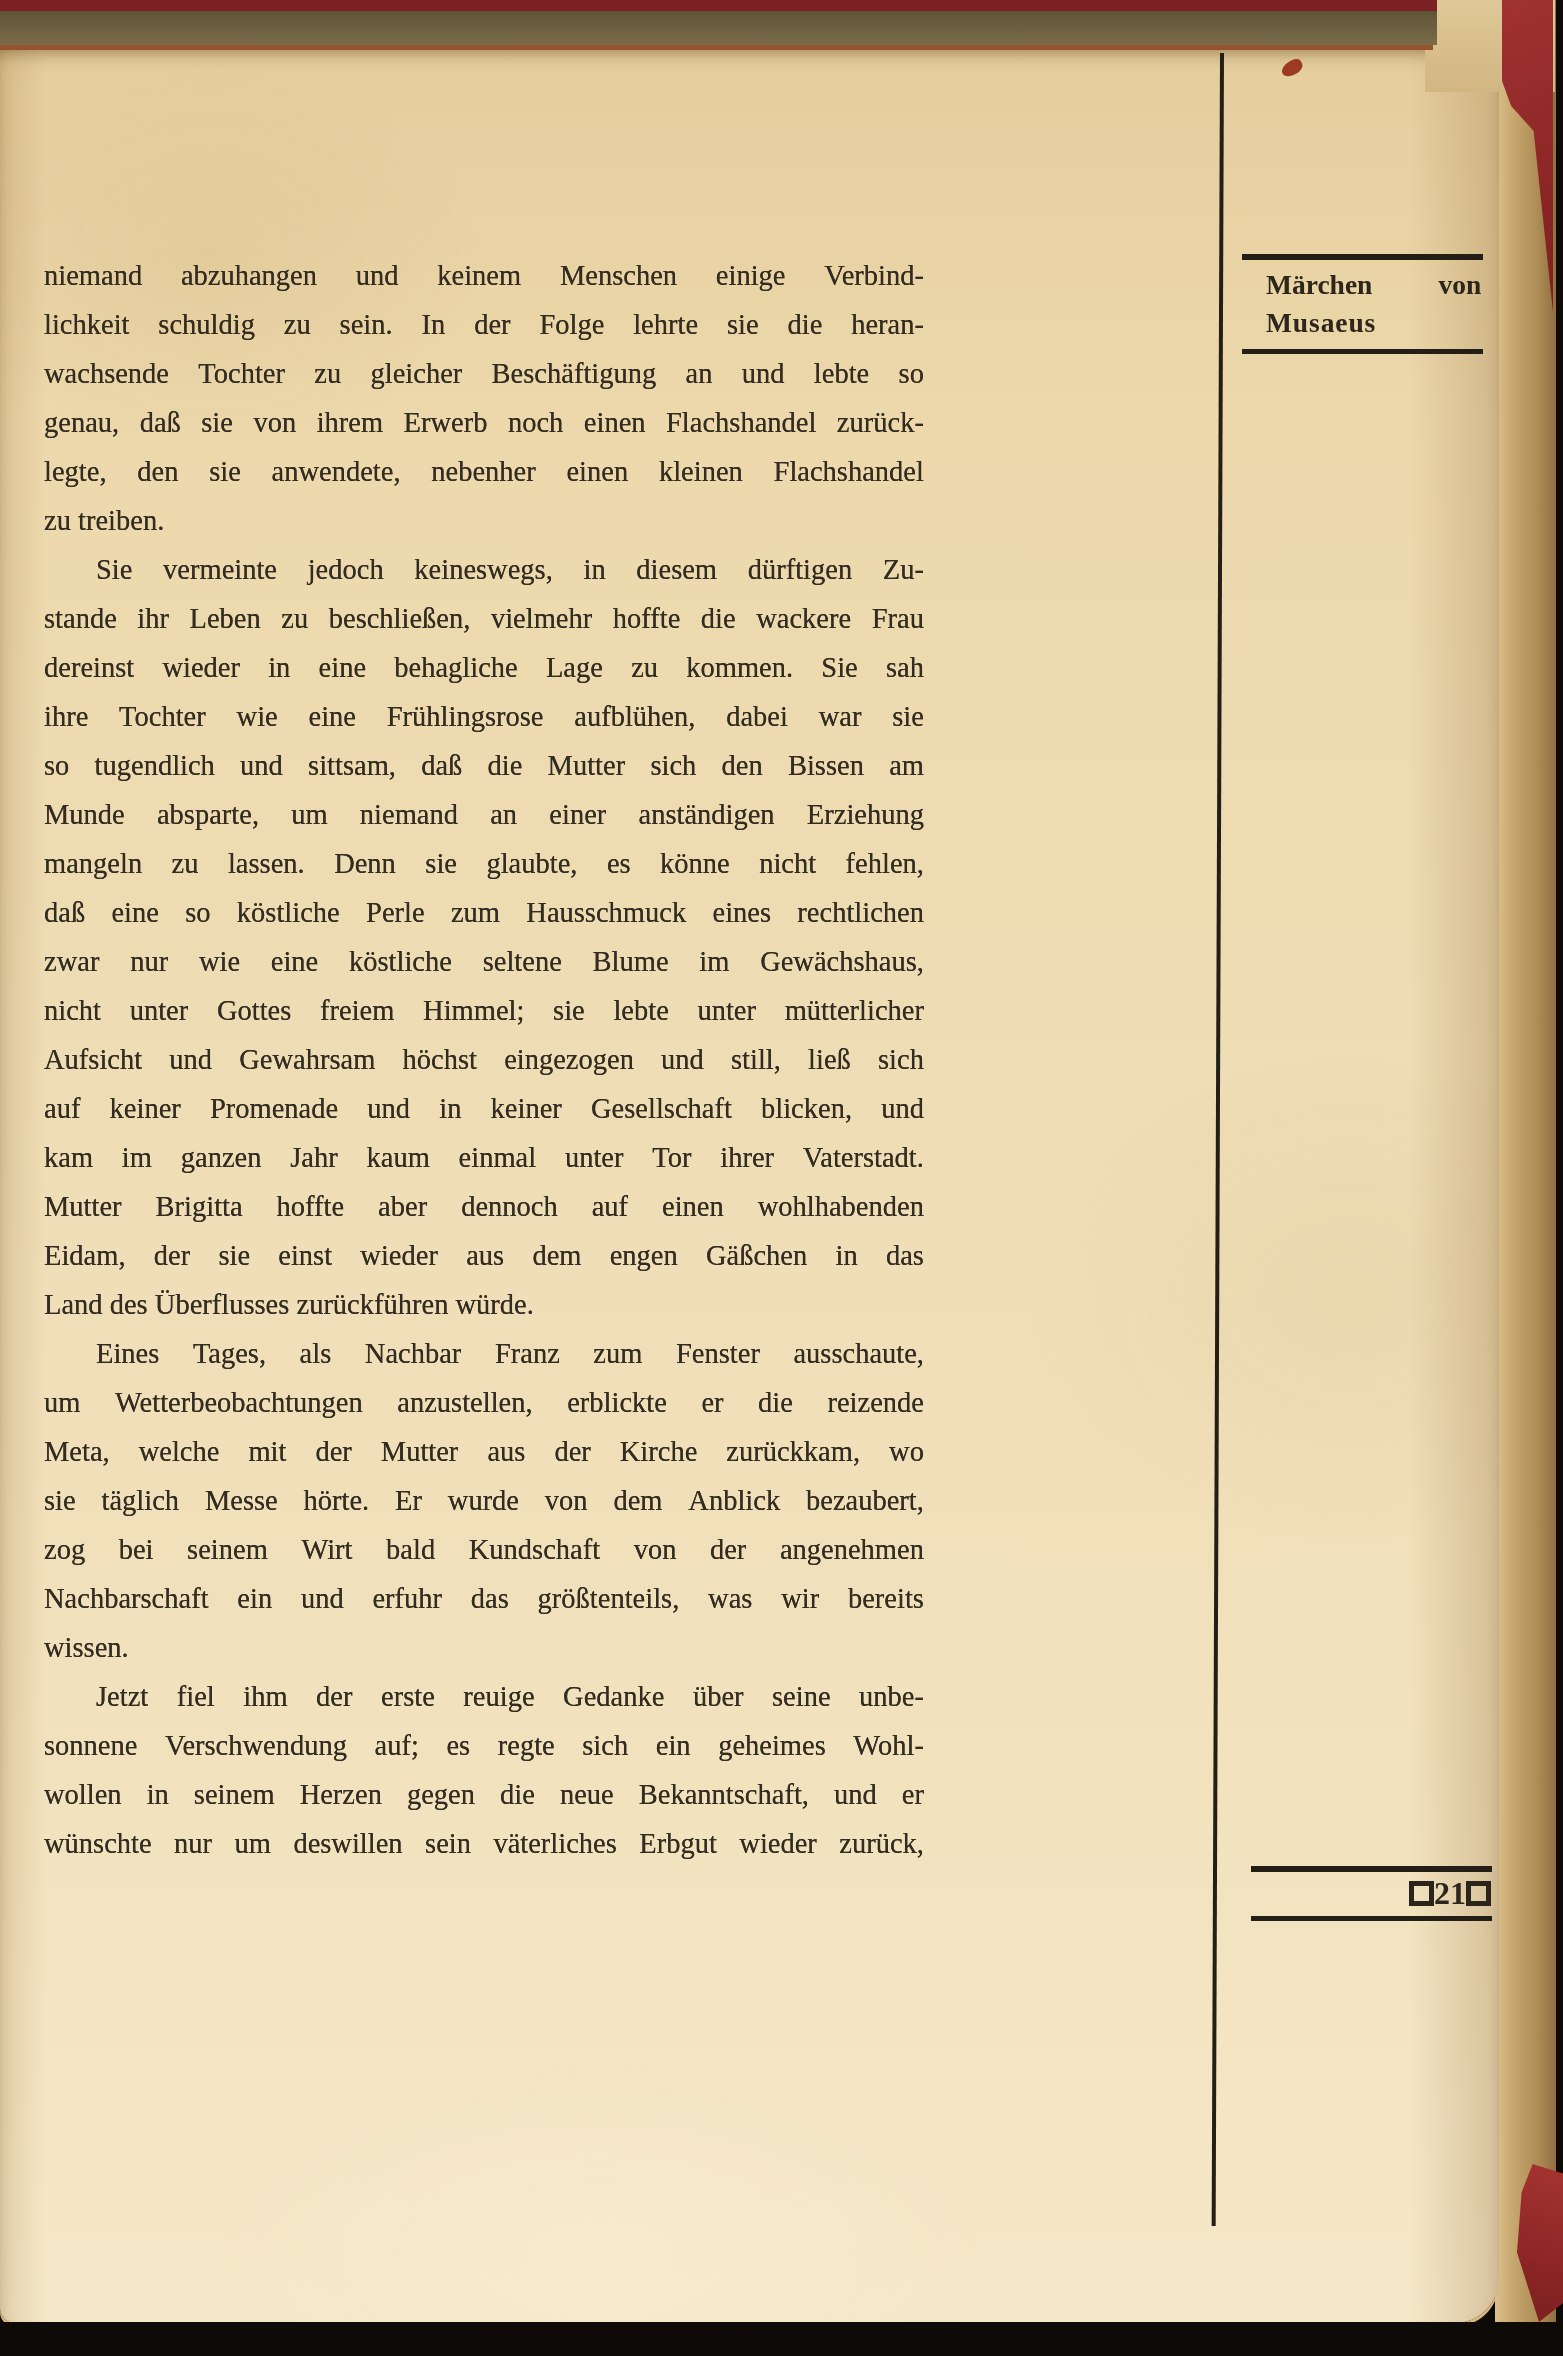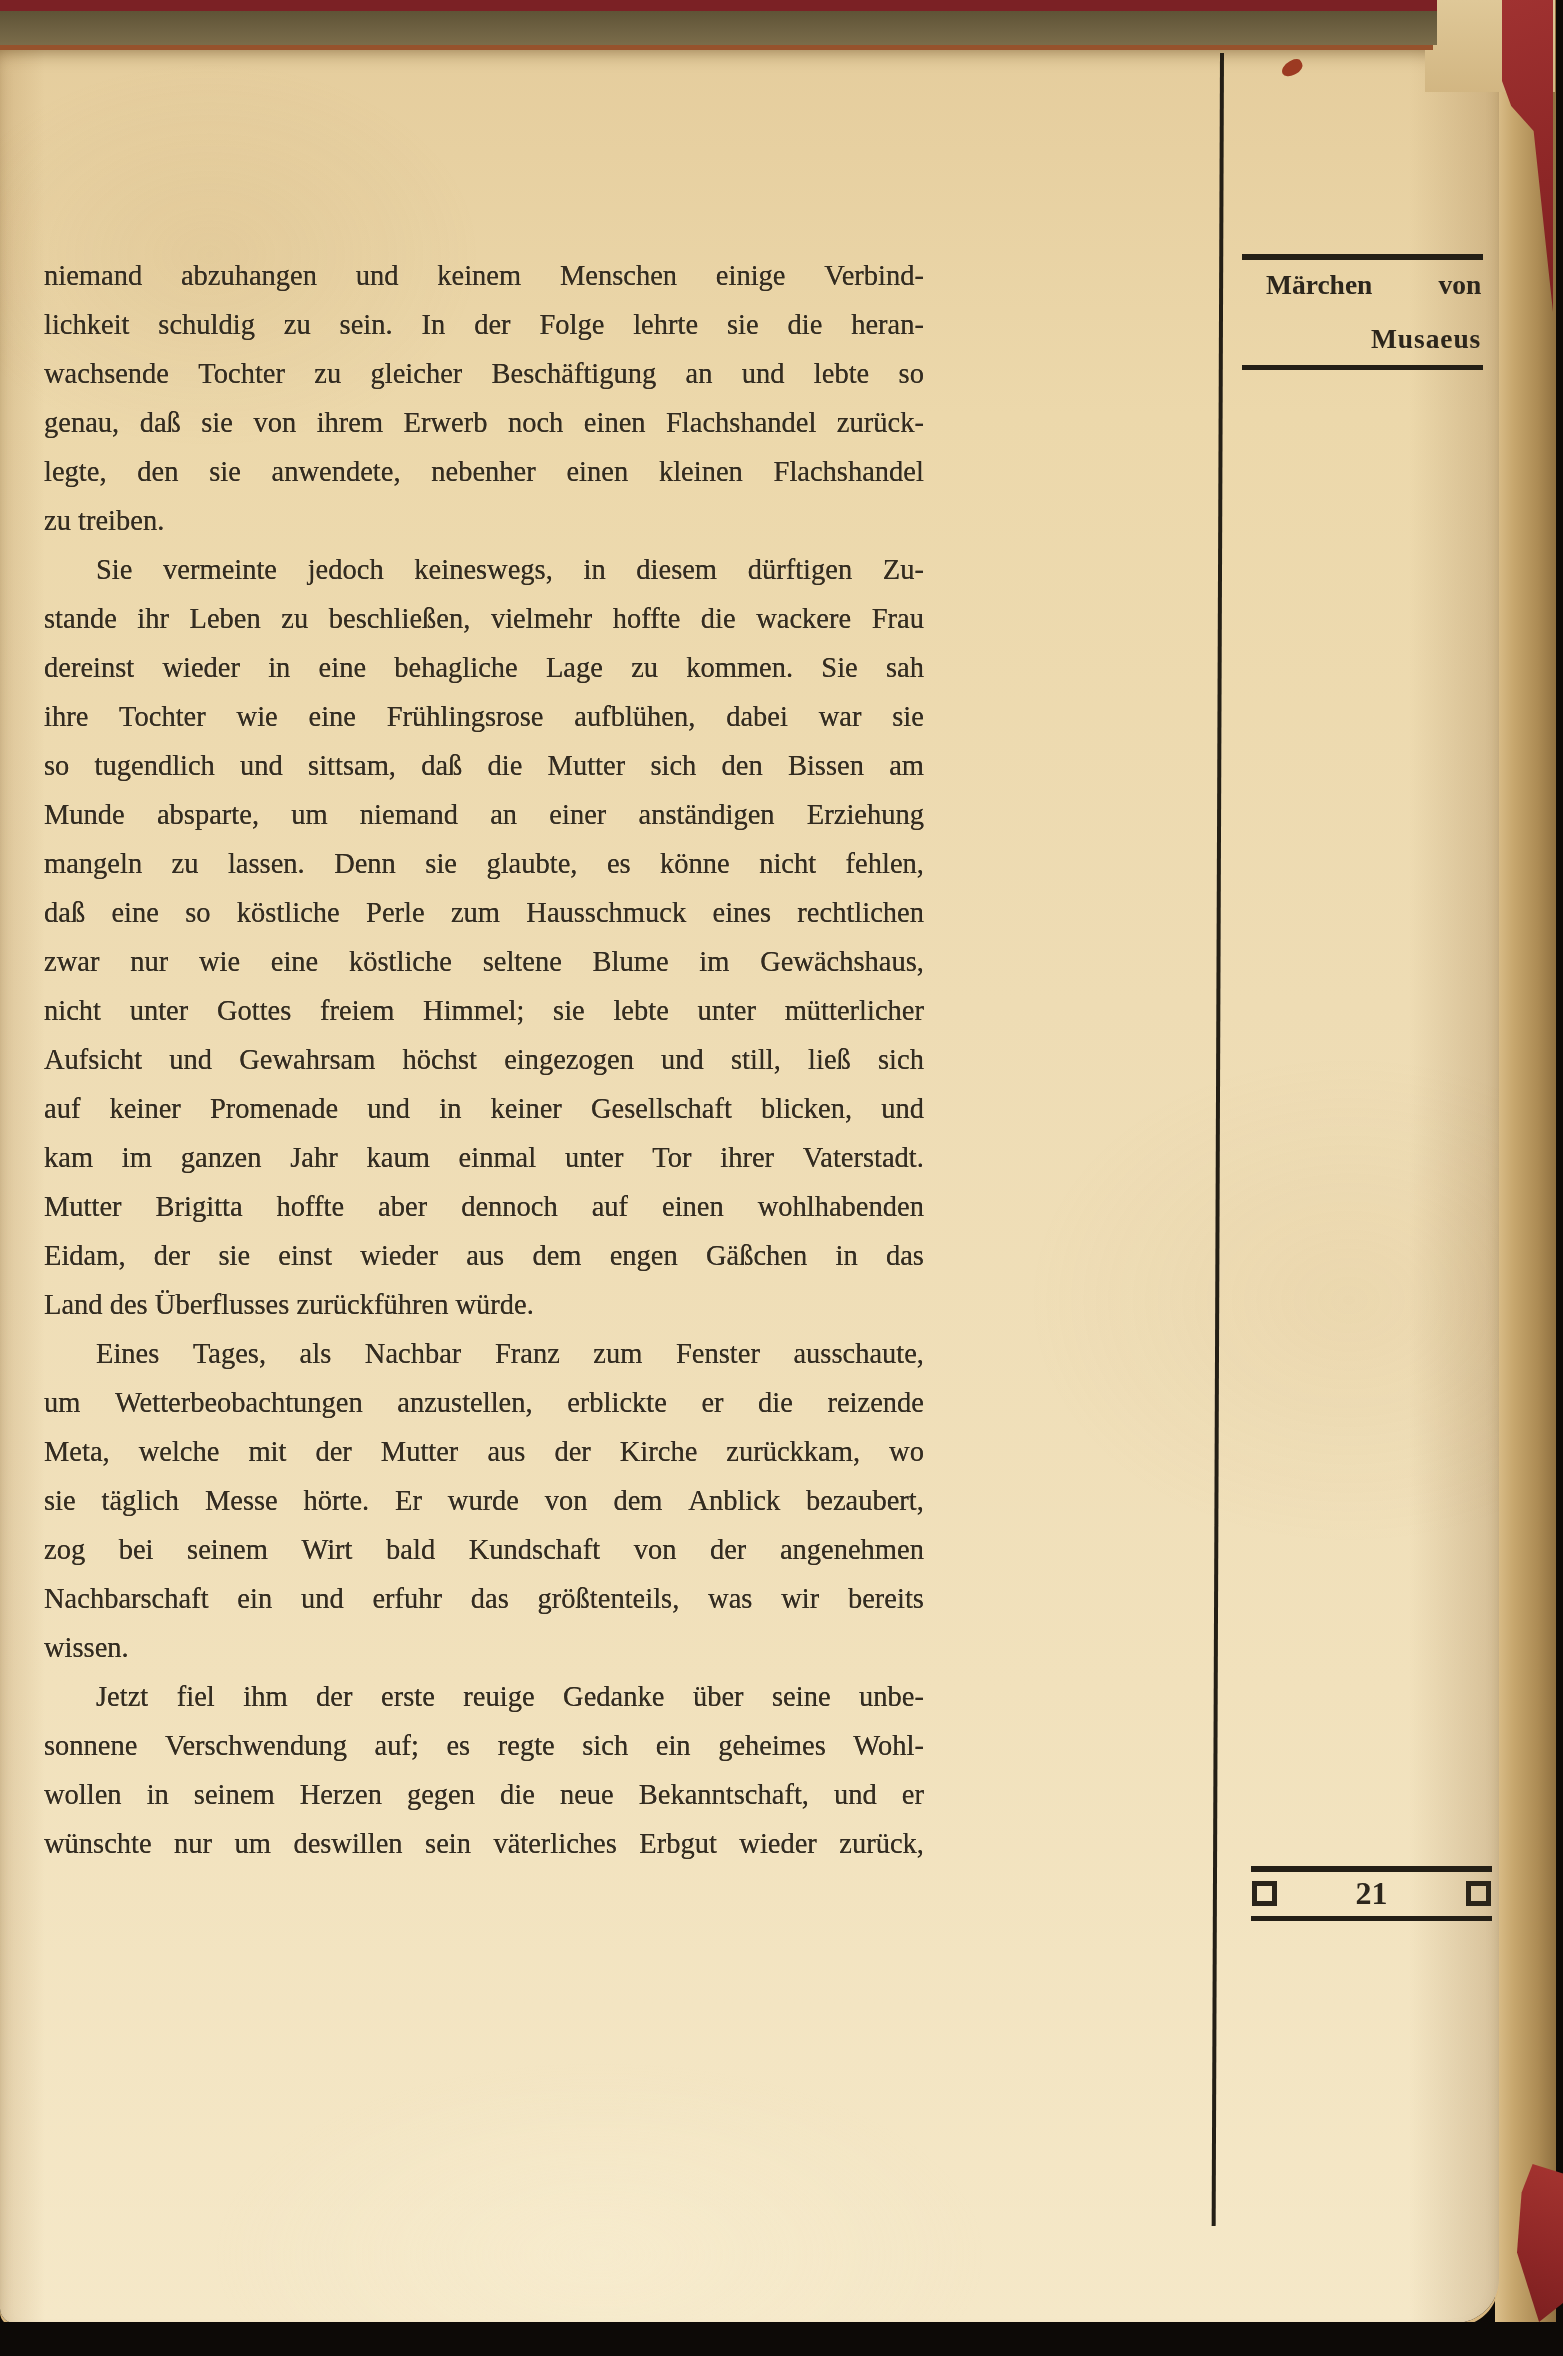--- a/index.html
+++ b/index.html
@@ -68,26 +68,26 @@
   }
   .line{height:49px;line-height:49px;white-space:nowrap;}
   .line.just{display:flex;justify-content:space-between;}
   .line.indent{padding-left:52px;}
   
   .margin-note{position:absolute;left:1242px;top:204px;width:241px;z-index:3;color:#2c261c;}
   .mn-rule{height:5.5px;background:#241f16;}
   .mn-rule.bottom{height:4.6px;margin-top:8.3px;}
   .mn-text{padding:6.4px 1.8px 0 24px;font-weight:bold;font-size:27.5px;}
   .mn-line1{display:flex;justify-content:space-between;height:38px;line-height:38px;gap:43px;}
-  .mn-line2{text-align:right;height:37px;line-height:37px;letter-spacing:0.9px;margin-top:16px;}
+  .mn-line2{height:37px;line-height:37px;letter-spacing:0.9px;}
   
   .pagenum-block{position:absolute;left:1251px;top:1816px;width:241px;z-index:3;color:#2c261c;}
   .pn-rule{height:5.5px;background:#241f16;}
   .pn-rule.bottom{height:4.6px;}
-  .pn-row{display:flex;justify-content:space-between;align-items:center;padding:8.3px 0.9px 9.2px 0.9px;}
+  .pn-row{display:flex;justify-content:flex-end;align-items:center;padding:8.3px 0.9px 9.2px 0.9px;}
   .square{width:25px;height:25px;border:5.5px solid #2a241a;box-sizing:border-box;background:transparent;}
   .pn{font-weight:bold;font-size:32px;line-height:27.5px;}
 </style>
 </head>
 <body>
 
 <div class="canvas">
 
   <div class="stack-edge"></div>
   <div class="corner-tan"></div>

